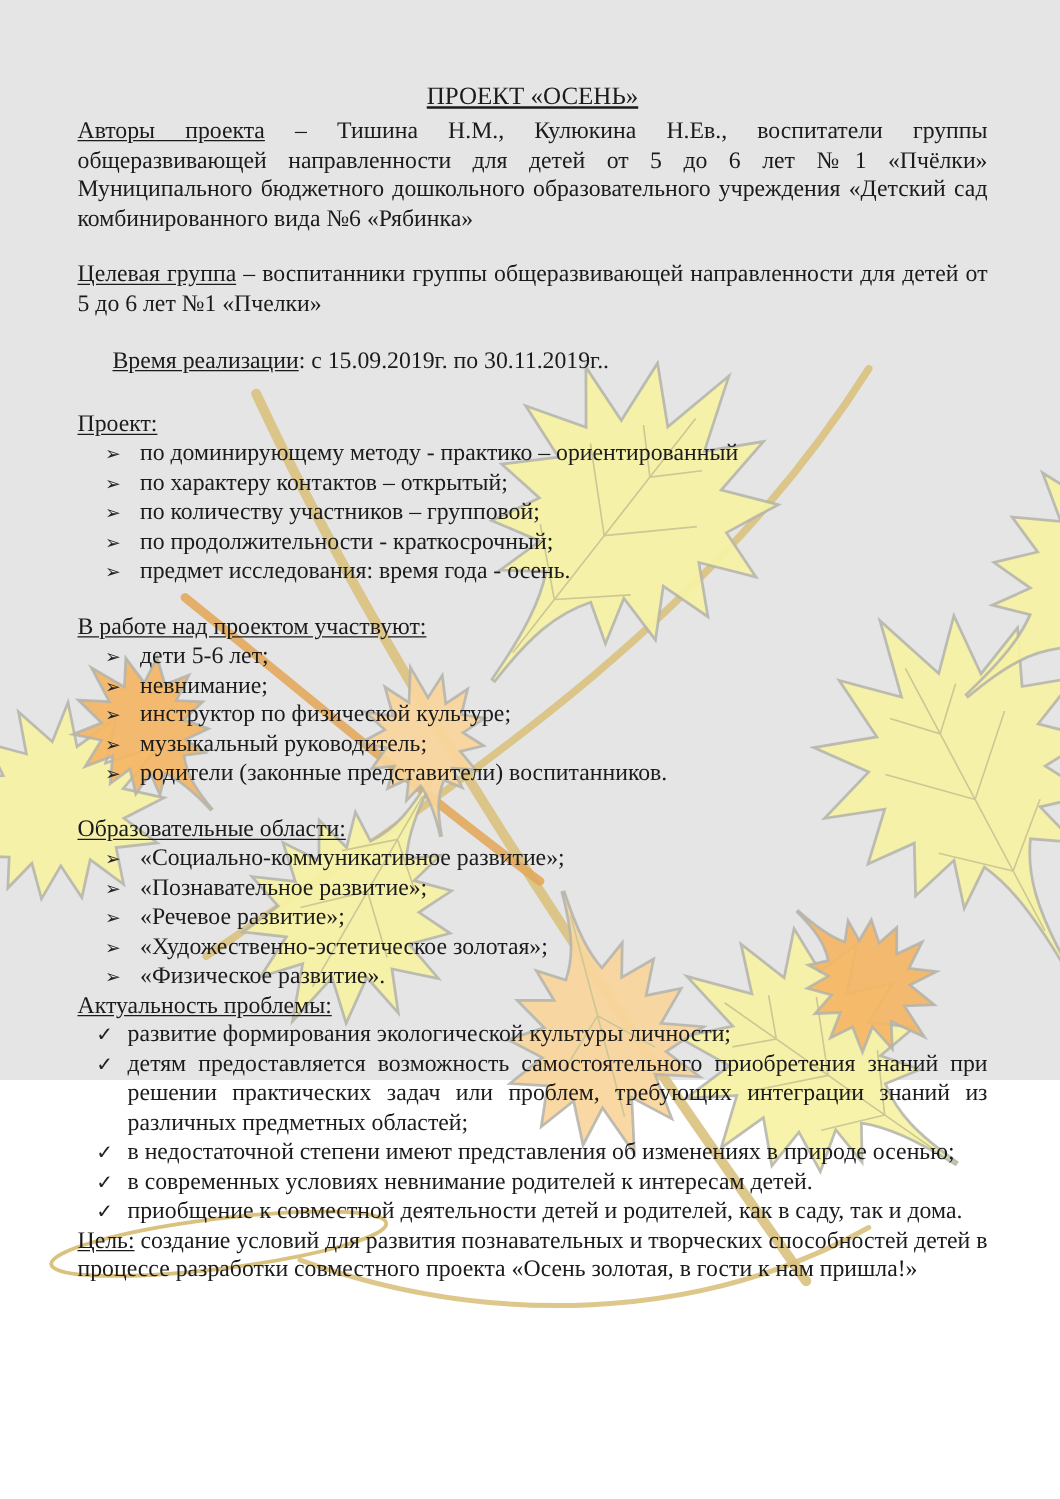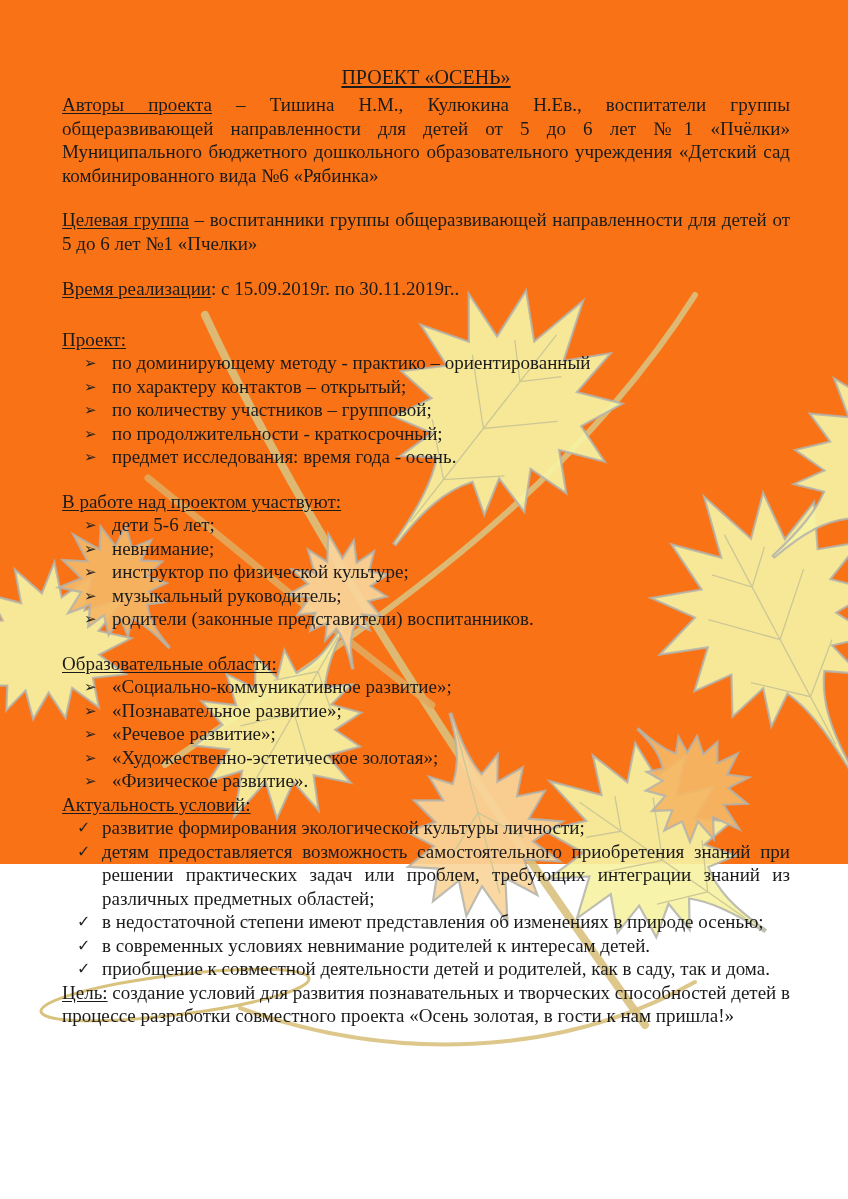--- a/index.html
+++ b/index.html
@@ -1,35 +1,35 @@
 <!DOCTYPE html>
 <html lang="ru"><head>
 <meta charset="utf-8">
 <style>
   html,body{margin:0;padding:0;background:#ffffff;}
   body{width:848px;height:1199px;overflow:hidden;
        font-family:"Liberation Serif","DejaVu Serif",serif;color:#1b1b1b;}
-  .page{position:relative;width:848px;height:864px;background:#f97316;}
+  .page{position:relative;width:848px;height:864px;background:#e5e5e5;}
 
   
   svg.bg{position:absolute;left:0;top:0;width:848px;height:1199px;pointer-events:none;}
   .blade{vector-effect:non-scaling-stroke;stroke-width:2.2;fill-opacity:.92;stroke-opacity:.85;}
   .veins{vector-effect:non-scaling-stroke;fill:none;stroke:#ccc795;stroke-width:1.3;}
   .twig{fill:none;stroke-linecap:round;opacity:.9;}
 
   
   .content{position:relative;z-index:1;padding:64px 58px 0 62px;
            font-size:19px;line-height:23.5px;}
   h1{font-size:20px;font-weight:normal;margin:0 0 2px 0;text-align:center;line-height:27px;}
   .u{text-decoration:underline;text-underline-offset:2px;}
   .block{margin:0 0 22px 0;}
   p.block{margin-top:0;}
   .just{text-align:justify;}
   .mb21{margin-bottom:21px;}
-  .mb27{margin-bottom:27px;}
+  .mb27{margin-bottom:27px;margin-left:28px;}
   .mb0{margin-bottom:0;}
   .heading{line-height:23.5px;}
   .li{position:relative;padding-left:50px;text-align:justify;line-height:23.5px;}
   .li .mk{position:absolute;left:22px;top:1px;
           font-family:"DejaVu Sans",sans-serif;font-size:15px;color:#222;}
   .li.check{padding-left:40px;}
   .li.check .mk{left:15px;top:0;font-size:16px;font-weight:bold;}
   .goal{margin-top:38px;}
 </style>
 </head>
@@ -116,21 +116,21 @@
     <div class="block mb0">
       <div class="heading"><span class="u">Образовательные области:</span></div>
       <div class="li arrow"><span class="mk">➢</span><span>«Социально-коммуникативное развитие»;</span></div>
       <div class="li arrow"><span class="mk">➢</span><span>«Познавательное развитие»;</span></div>
       <div class="li arrow"><span class="mk">➢</span><span>«Речевое развитие»;</span></div>
       <div class="li arrow"><span class="mk">➢</span><span>«Художественно-эстетическое золотая»;</span></div>
       <div class="li arrow"><span class="mk">➢</span><span>«Физическое развитие».</span></div>
     </div>
 
     <div class="block mb0">
-      <div class="heading"><span class="u">Актуальность условий:</span></div>
+      <div class="heading"><span class="u">Актуальность проблемы:</span></div>
       <div class="li check"><span class="mk">✓</span><span>развитие формирования экологической культуры личности;</span></div>
       <div class="li check"><span class="mk">✓</span><span>детям предоставляется  возможность  самостоятельного приобретения знаний при решении практических задач или проблем, требующих интеграции знаний из различных предметных областей;</span></div>
       <div class="li check"><span class="mk">✓</span><span>в недостаточной степени имеют представления об изменениях в природе осенью;</span></div>
       <div class="li check"><span class="mk">✓</span><span>в современных условиях невнимание родителей к интересам детей.</span></div>
       <div class="li check"><span class="mk">✓</span><span>приобщение к совместной деятельности детей и родителей, как в саду, так и дома.</span></div>
     </div>
 
     <p class="block just goal"><span class="u">Цель:</span><span> создание условий для развития познавательных и творческих способностей детей в процессе разработки совместного проекта «Осень золотая, в гости к нам пришла!»</span></p>
 
   </div>

